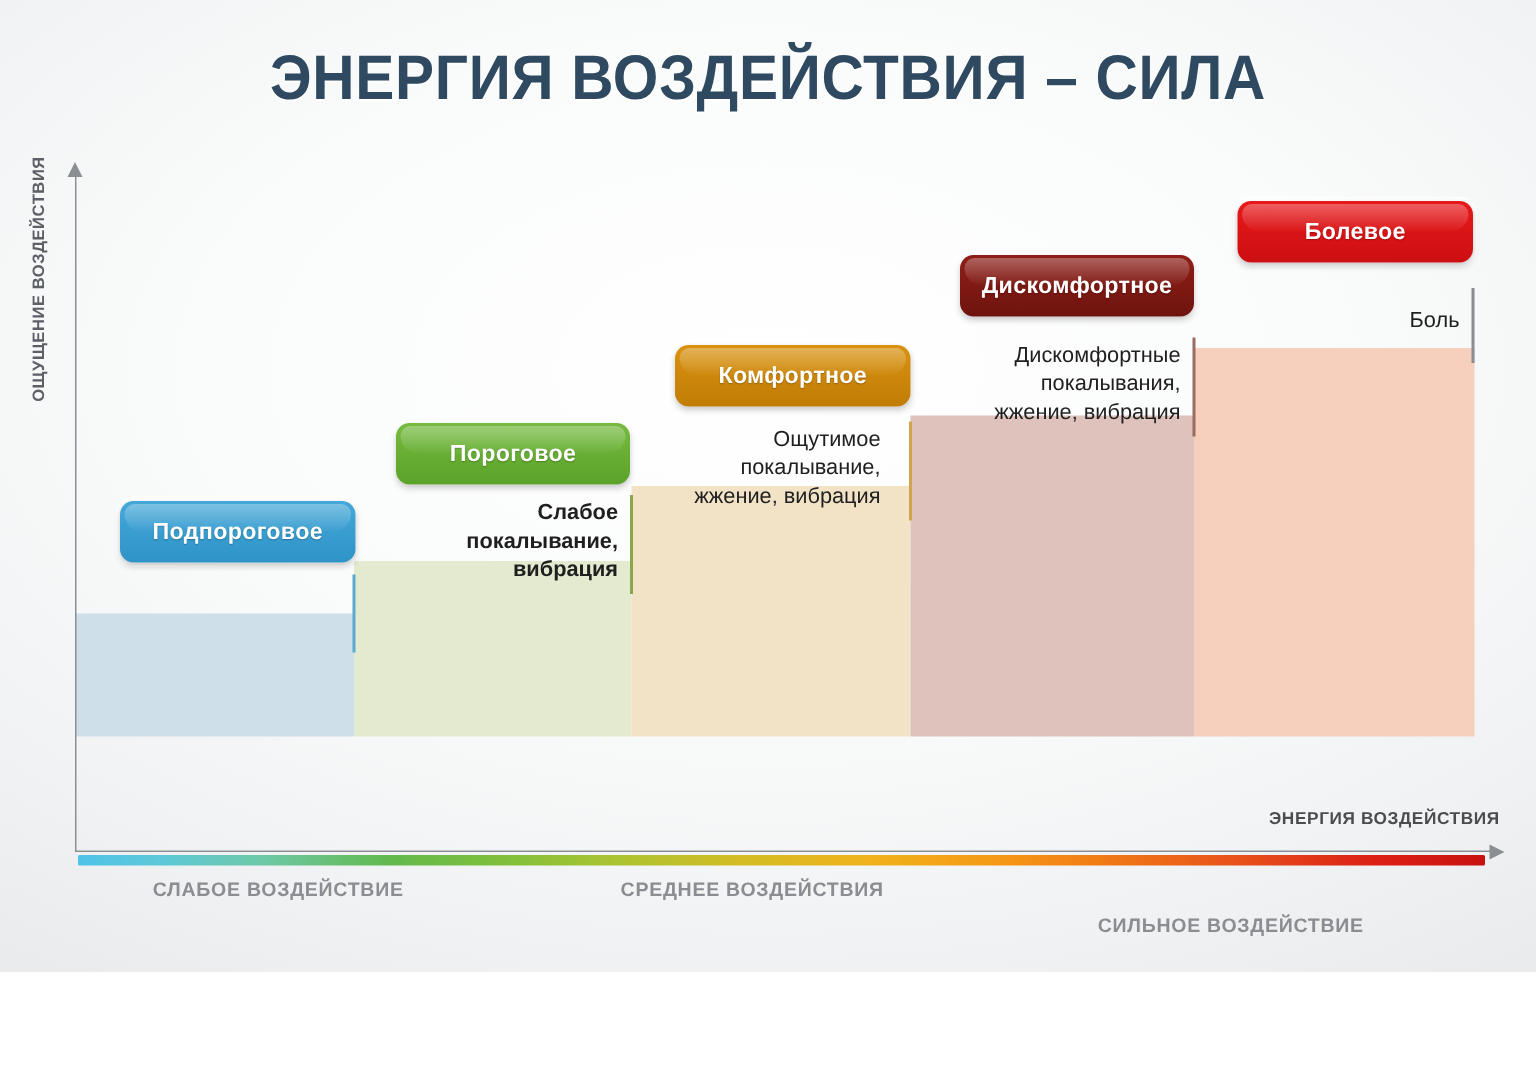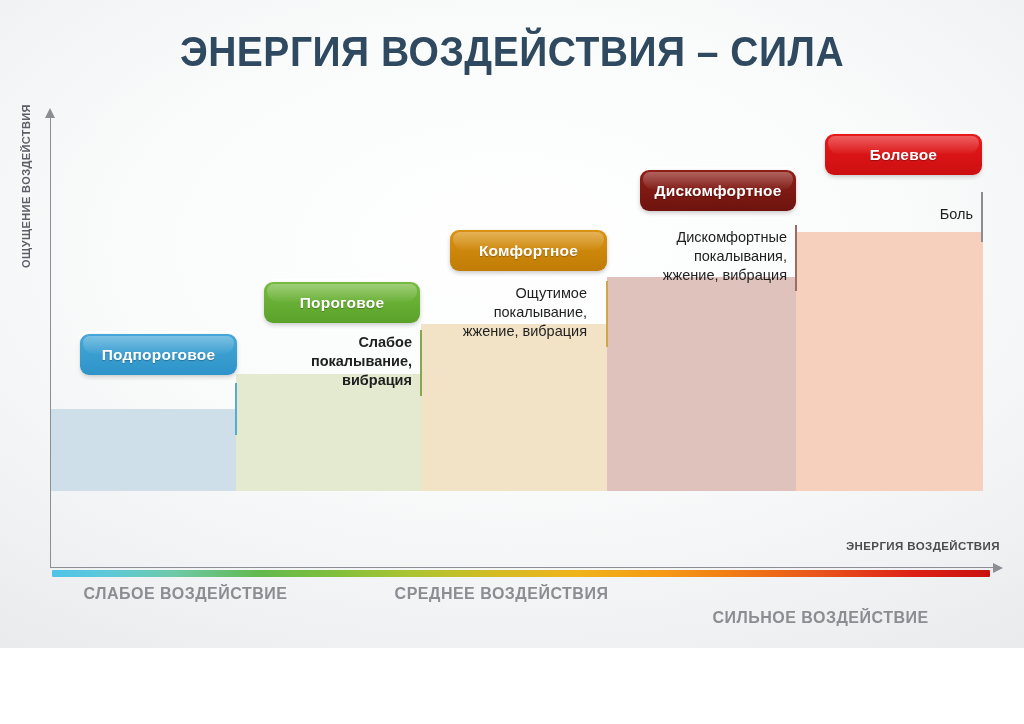--- a/index.html
+++ b/index.html
@@ -161,21 +161,21 @@
   .desc-rule {
     position: absolute;
     width: 2px;
   }
 
   
   .zone-label {
     position: absolute;
     top: 585px;
     font-family: "Liberation Sans Narrow", "Liberation Sans", sans-serif;
-    font-size: 16px;
+    font-size: 13px;
     font-weight: bold;
     letter-spacing: 0.5px;
     color: #8a8d91;
     white-space: nowrap;
     text-align: center;
   }
 
   #x-axis-caption {
     position: absolute;
     left: 846px;

